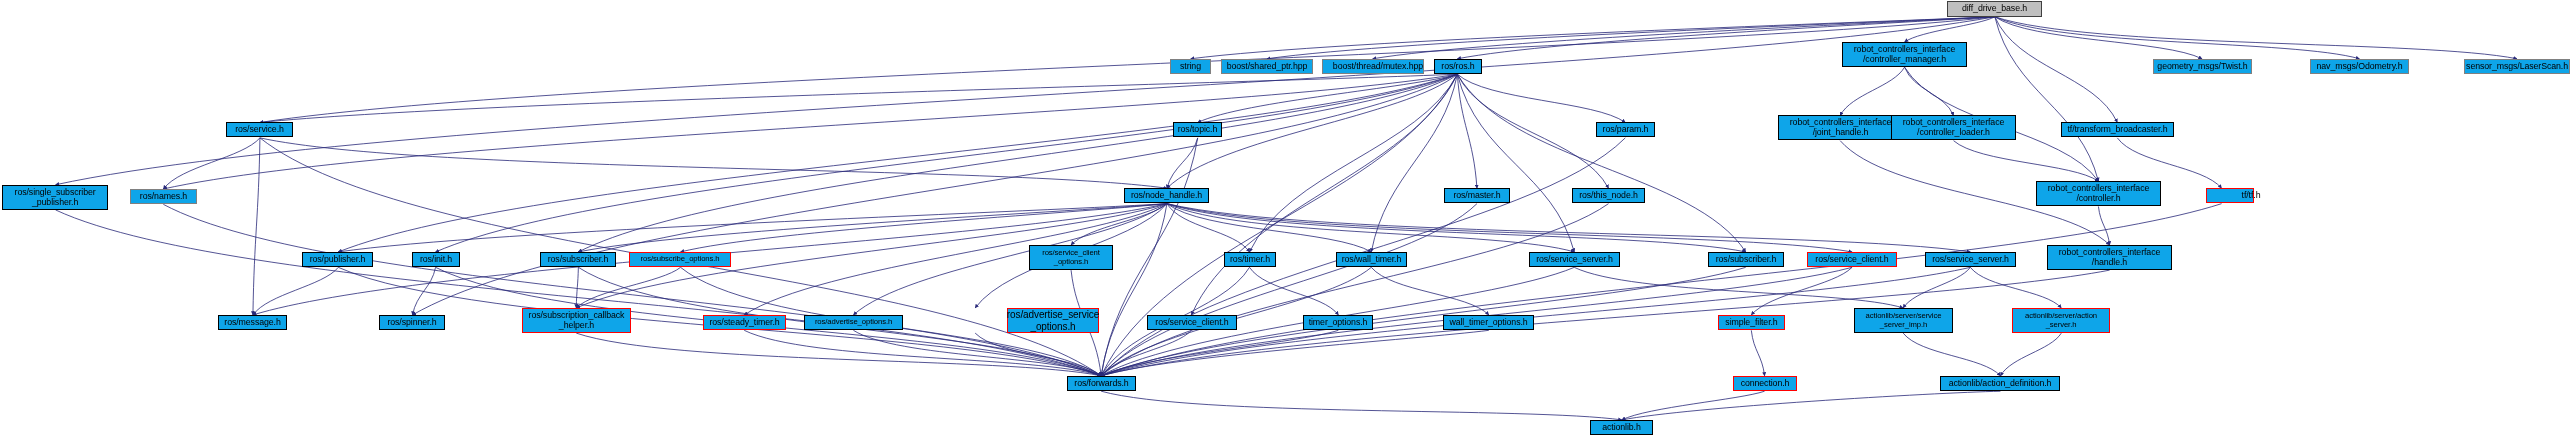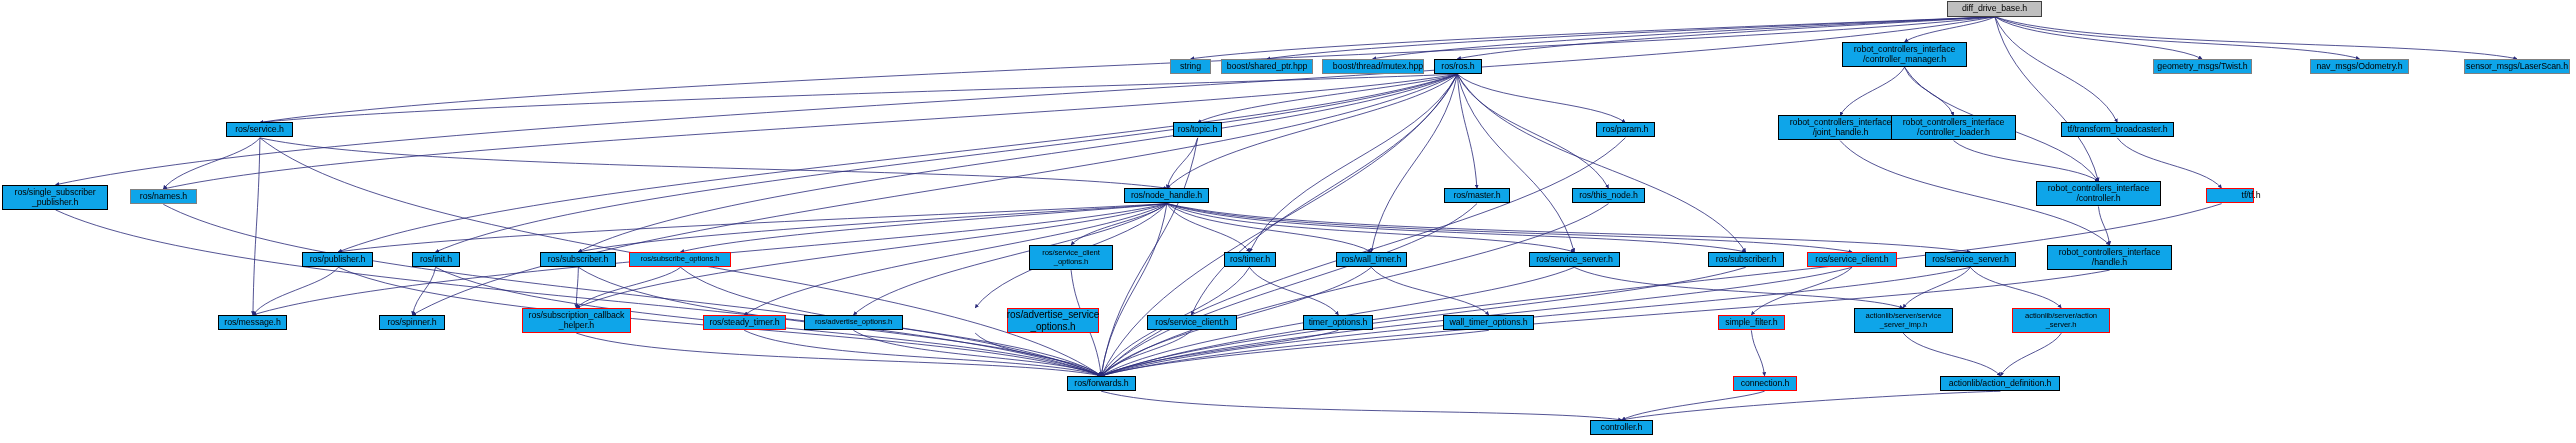--- a/index.html
+++ b/index.html
@@ -218,16 +218,16 @@
       <div class="node " style="left: 1303px; top: 315px; width: 70px; height: 15.4px;">timer_options.h</div>
       <div class="node " style="left: 1443px; top: 315px; width: 91px; height: 15.4px;">wall_timer_options.h</div>
       <div class="node redborder" style="left: 1718px; top: 315px; width: 67px; height: 15.4px;">simple_filter.h</div>
       <div class="node " style="left: 1854px; top: 308px; width: 99px; height: 25px; font-size: 7.7px;">actionlib/server/service
 _server_imp.h</div>
       <div class="node redborder" style="left: 2012px; top: 308px; width: 98px; height: 25px; font-size: 7.7px;">actionlib/server/action
 _server.h</div>
       <div class="node " style="left: 1067px; top: 376px; width: 69px; height: 15.4px;">ros/forwards.h</div>
       <div class="node redborder" style="left: 1733px; top: 376px; width: 64px; height: 15.4px;">connection.h</div>
       <div class="node " style="left: 1940px; top: 376px; width: 120px; height: 15.4px;">actionlib/action_definition.h</div>
-      <div class="node " style="left: 1590px; top: 420px; width: 63px; height: 15.4px;">controller.h</div>
+      <div class="node " style="left: 1590px; top: 420px; width: 63px; height: 15.4px;">actionlib.h</div>
     </div>
 </div>
 
 
 </body></html>

